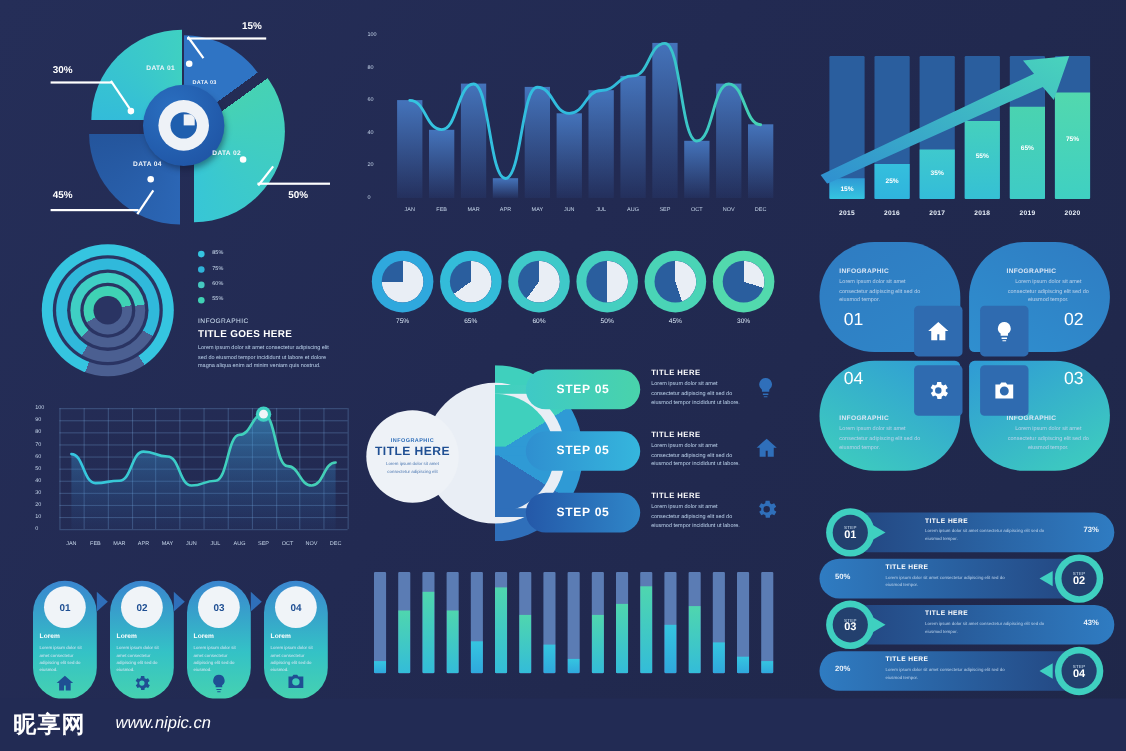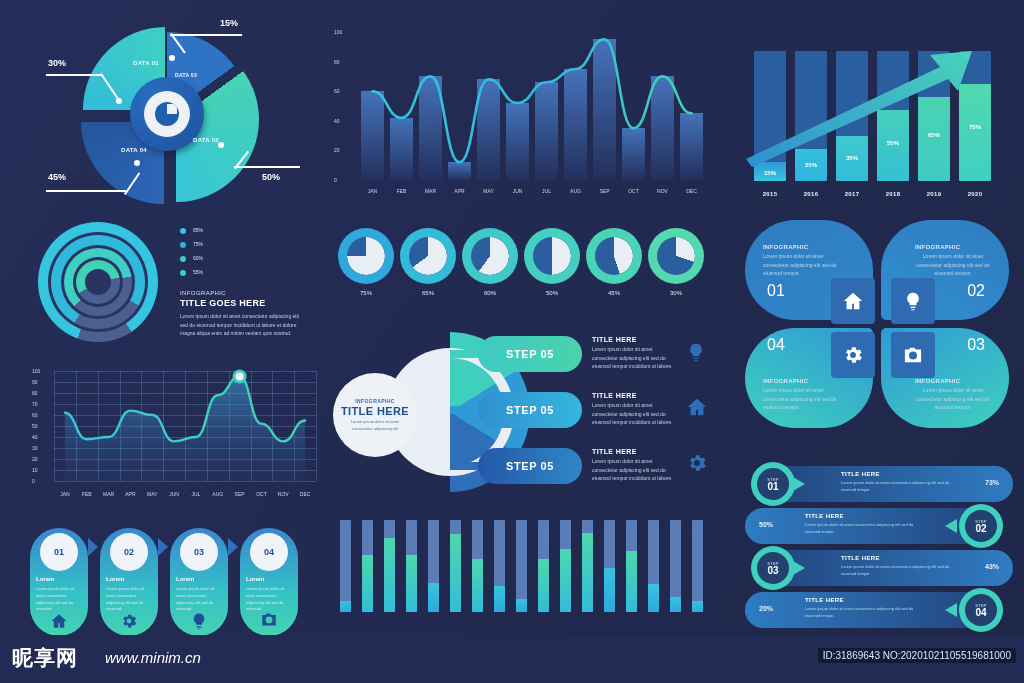--- a/index.html
+++ b/index.html
@@ -641,17 +641,16 @@
             <div class="lstep">STEP</div>
             <div class="lno">04</div>
           </div>
         </div>
         <div class="beak" style="left:200px;top:141px;border-top:7px solid transparent;border-bottom:7px solid transparent;border-right:12px solid #3fd0c0;"></div>
       </div>
   </div>
 
   <div id="footer">
     <div class="logo">昵享网</div>
-    <div class="site">www.minim.cn</div>
-    <div class="idbox">ID:31869643 NO:20201021105519681000</div>
+    <div class="site">www.nipic.cn</div>
   </div>
 
 </div>
 
 </body></html>

